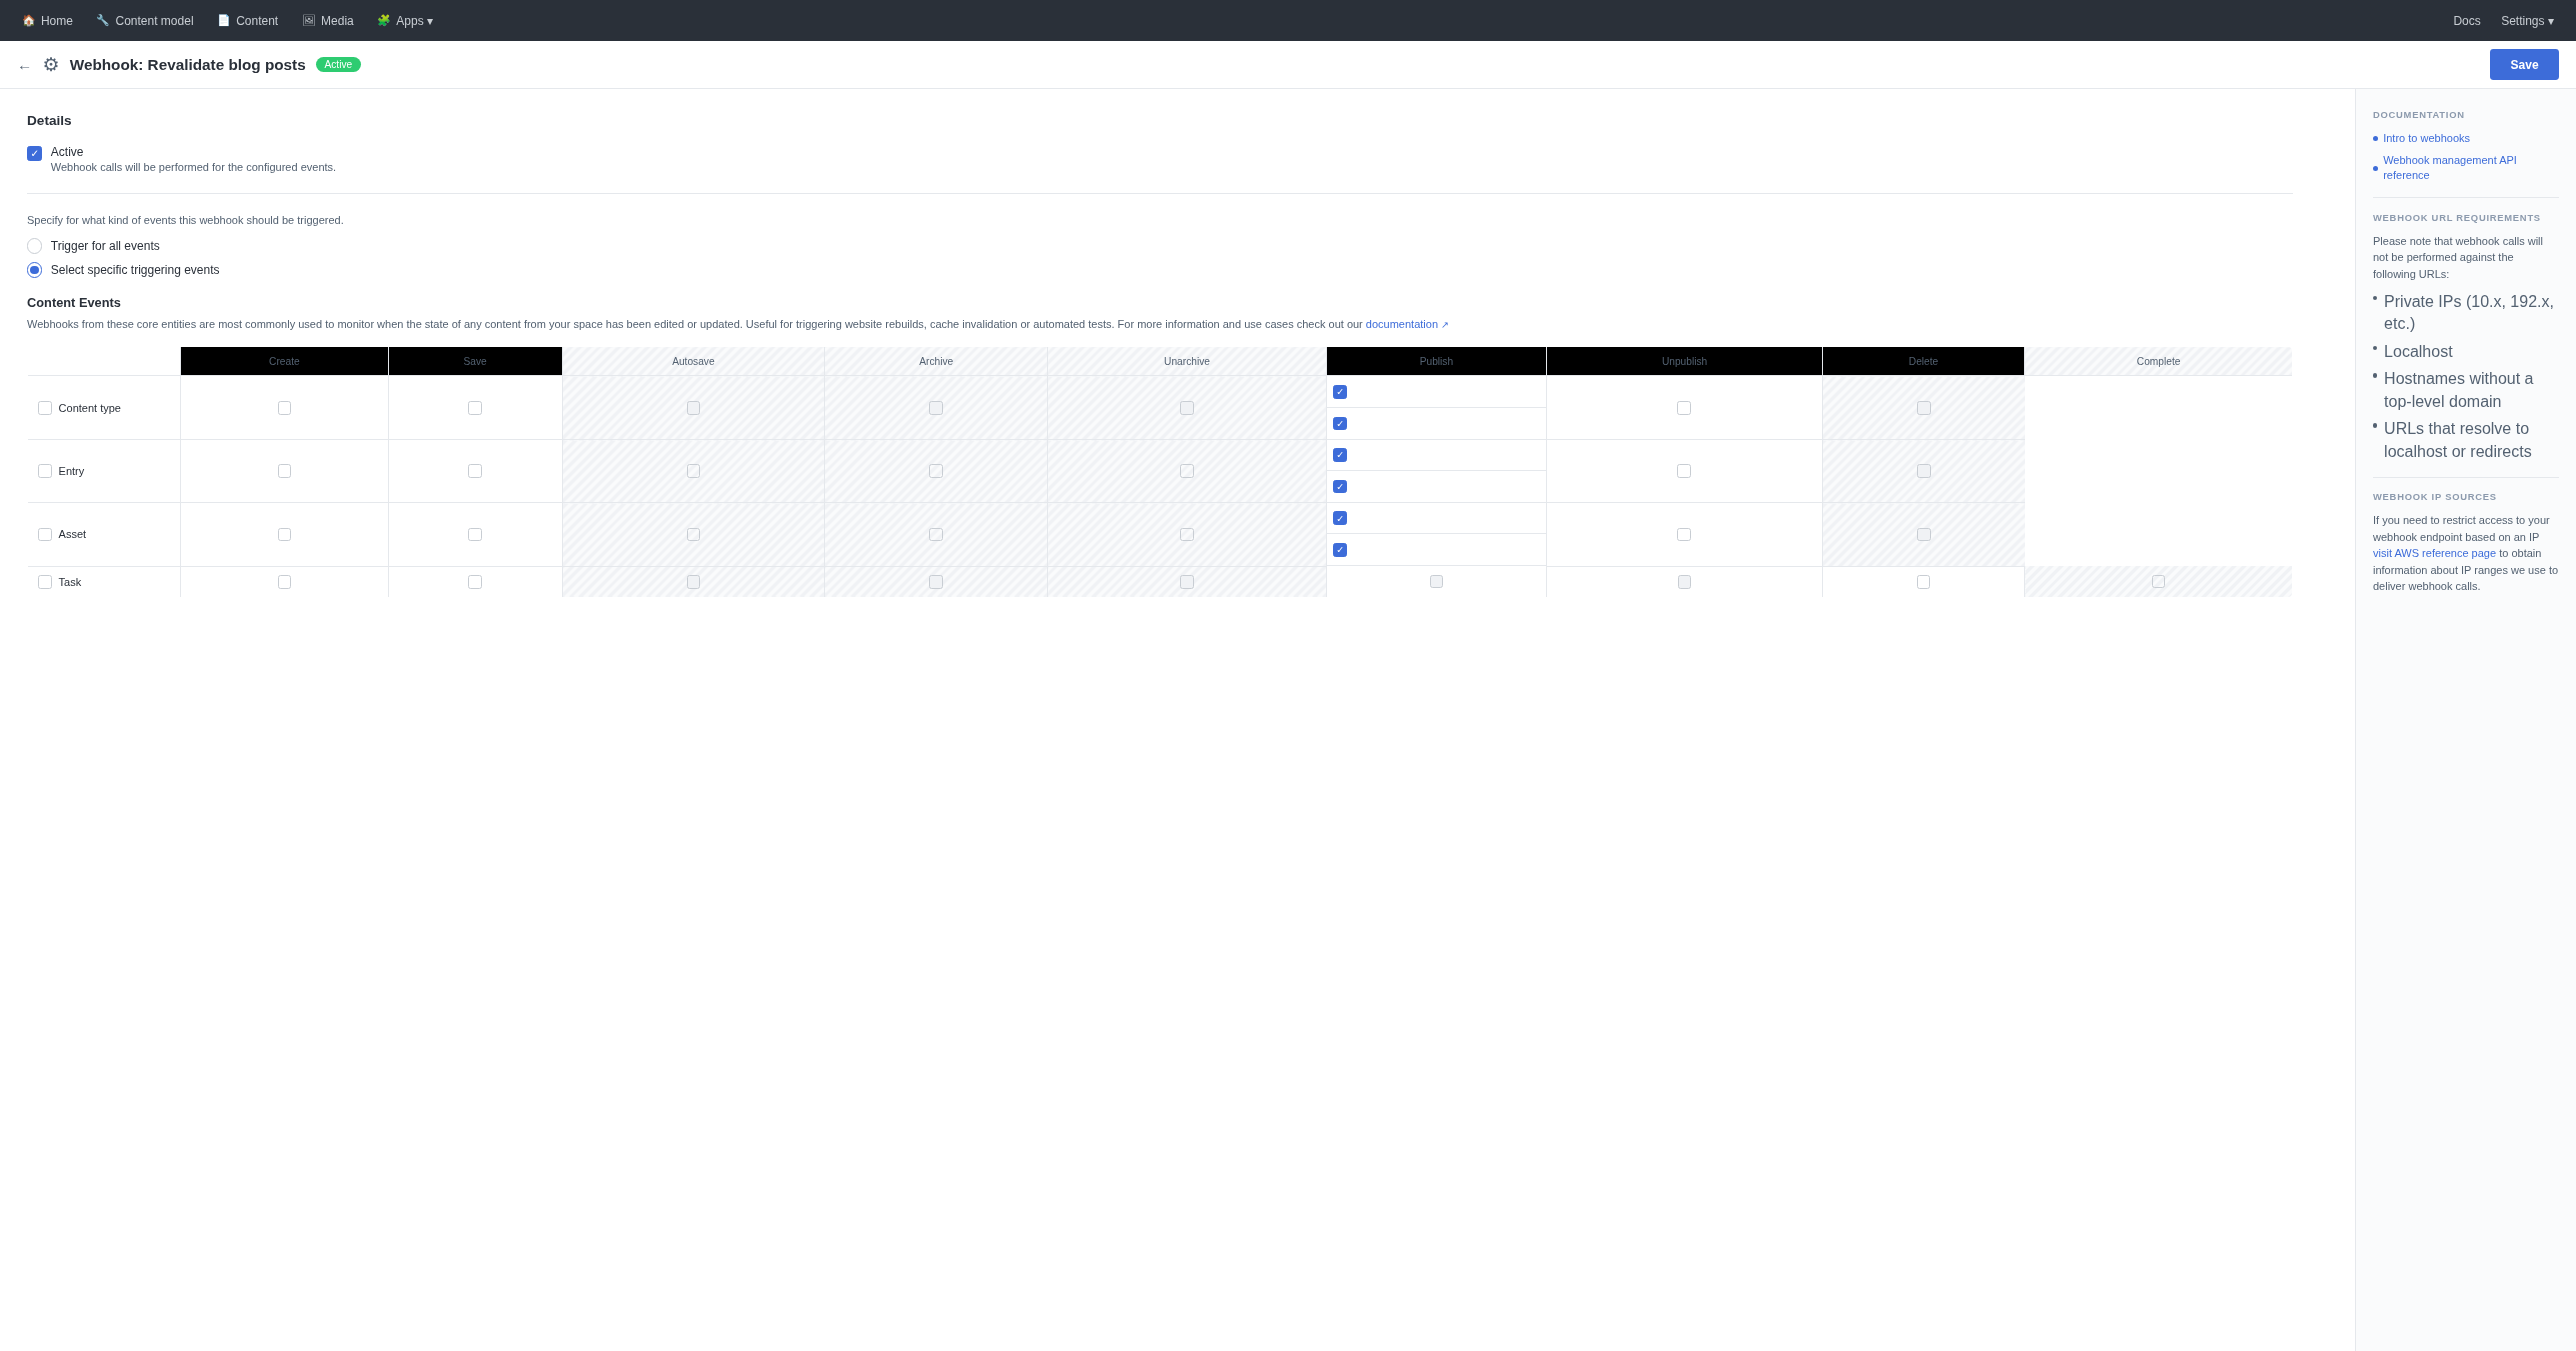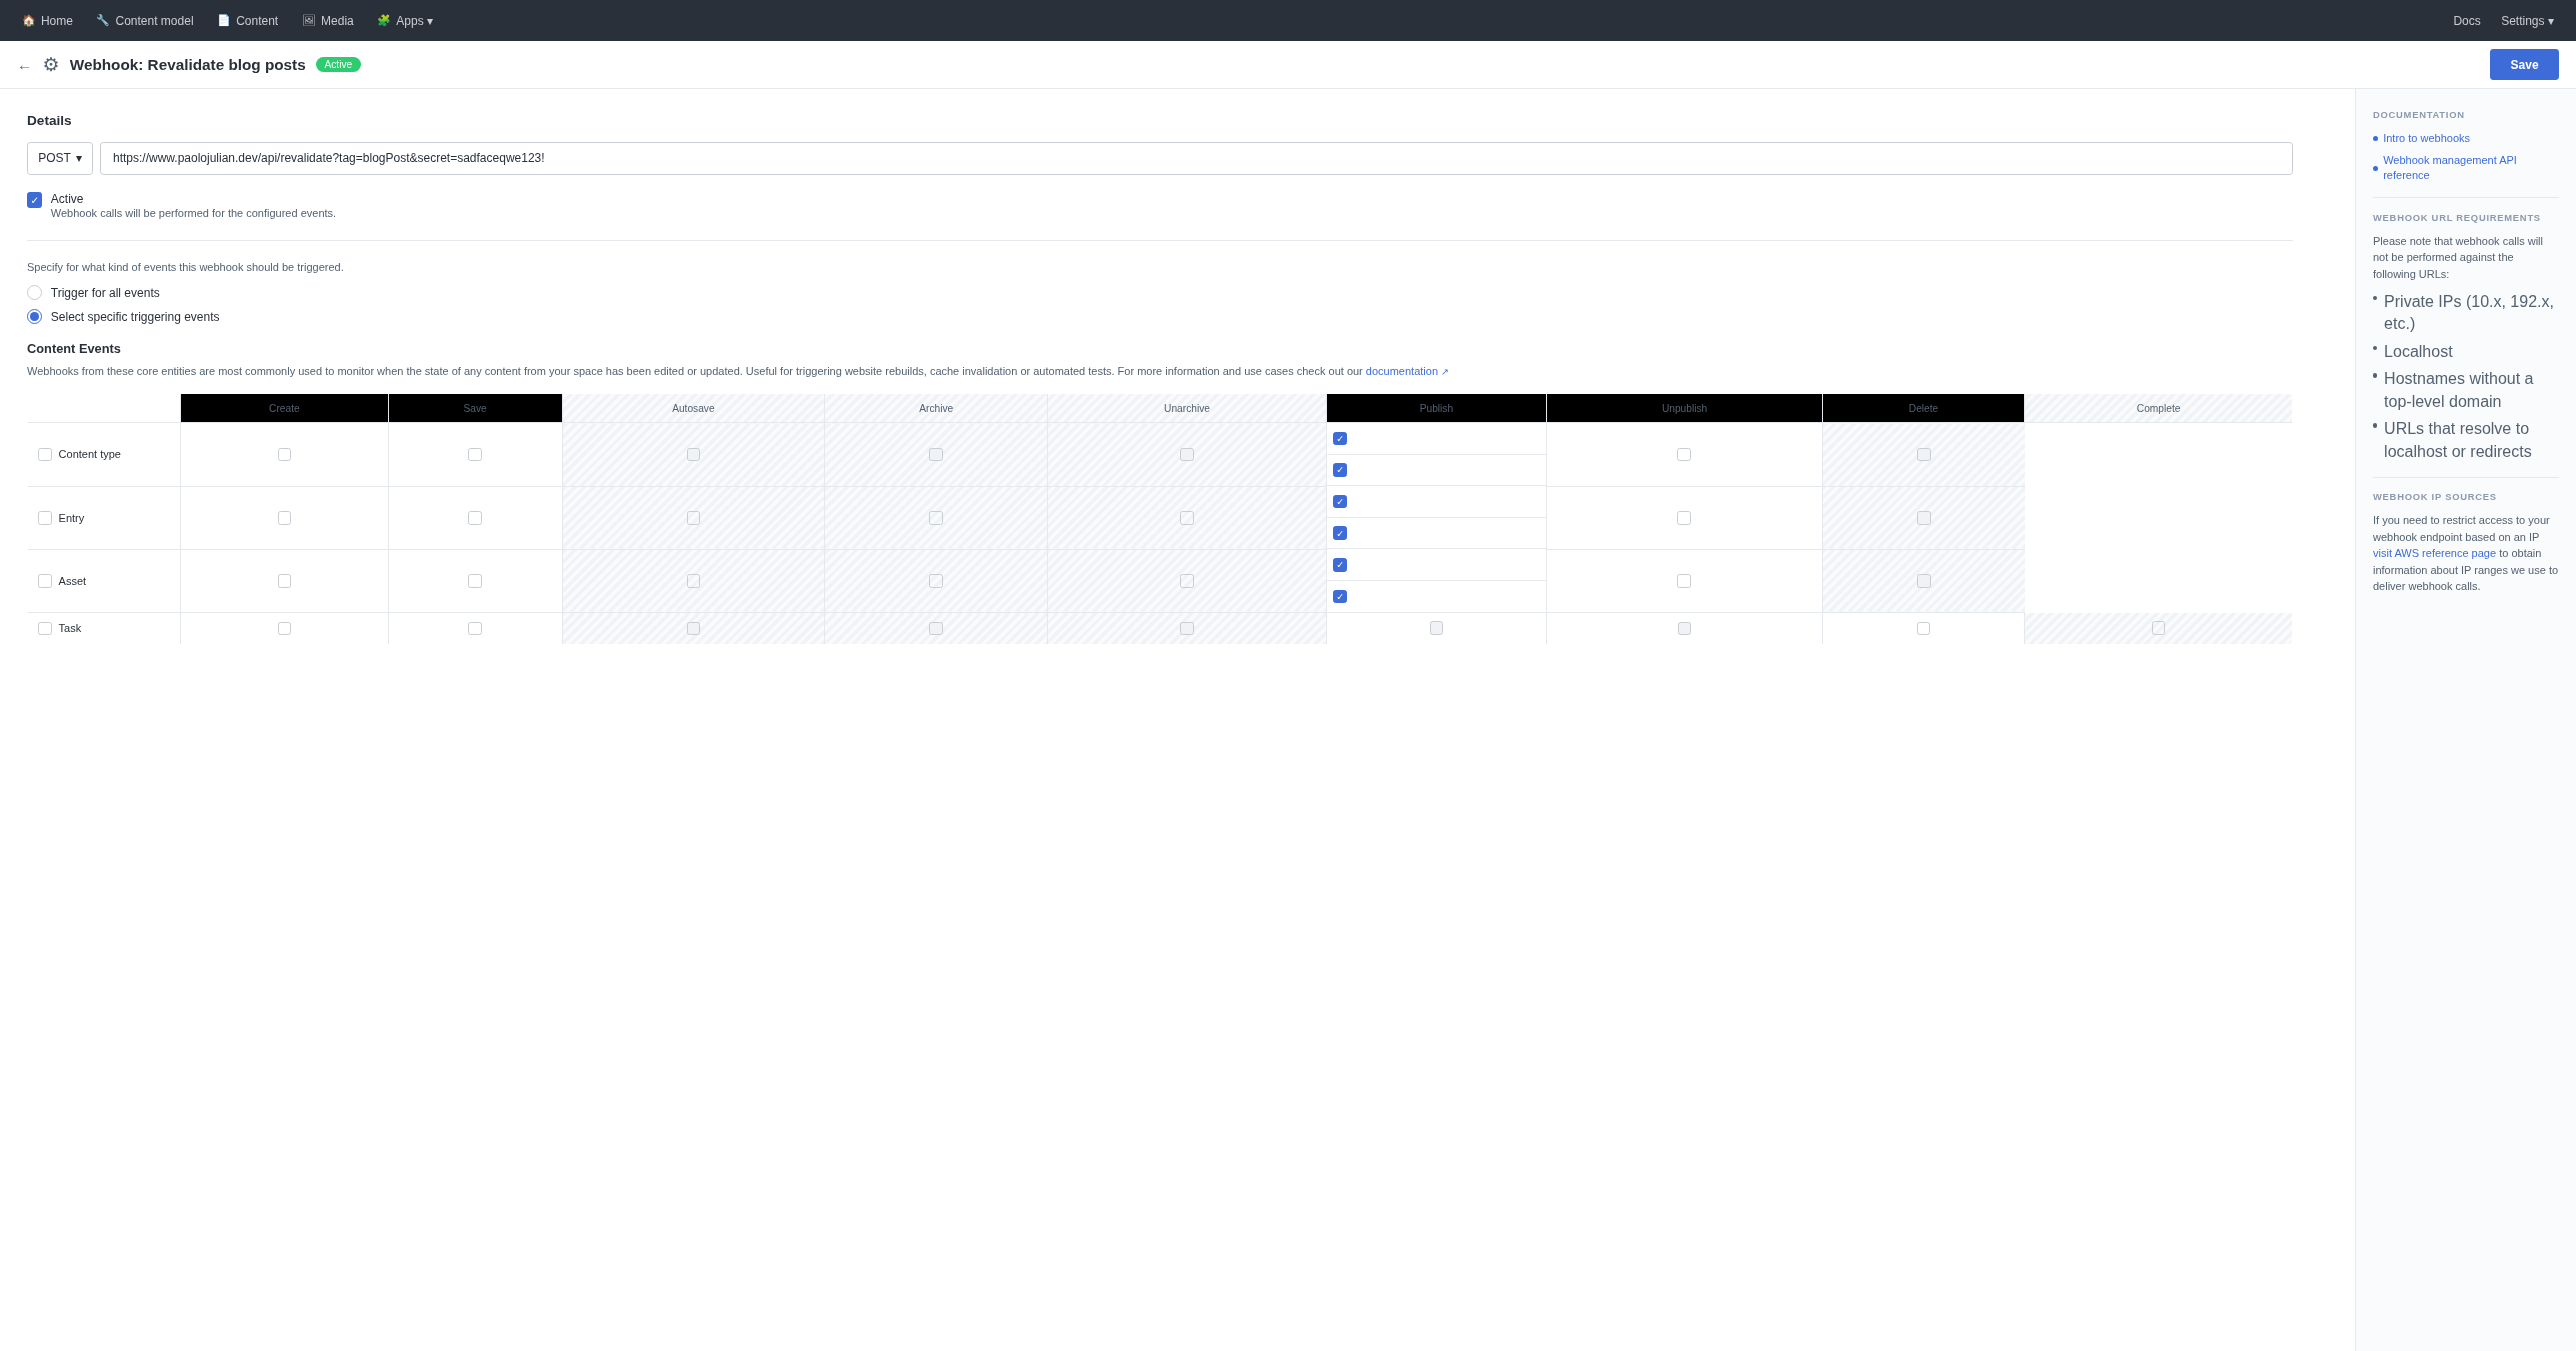--- a/index.html
+++ b/index.html
@@ -406,27 +406,20 @@
 
 <div class="main-layout">
 
   <div class="content-area">
 
     <div>
       <div class="section-title">Details</div>
 
 
       <div style="margin-bottom: 6.8px;">
-        <div class="url-row">
-          <div class="method-select">
-            <span>POST</span>
-            <span>▾</span>
-          </div>
-          <input class="url-input" type="text" value="https://www.paolojulian.dev/api/revalidate?tag=blogPost&amp;secret=sadfaceqwe123!" style="">
-        </div>
       </div>
 
       <div class="checkbox-row">
         <div class="checkbox-custom">
           <span class="check">✓</span>
         </div>
         <div class="checkbox-label-group">
           <div class="label-text">Active</div>
           <div class="label-desc">Webhook calls will be performed for the configured events.</div>
         </div>

